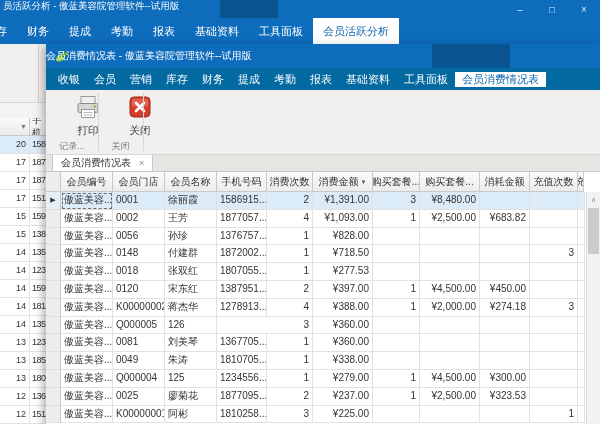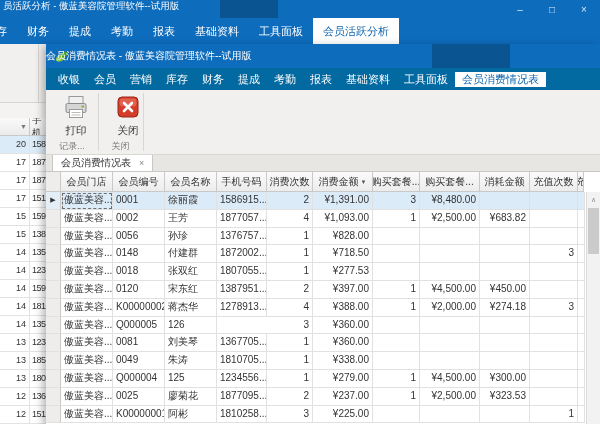--- a/index.html
+++ b/index.html
@@ -43,21 +43,21 @@
   .ctitlebar{height:24px;background:#0e6cbd;position:relative;display:flex;
              align-items:center;justify-content:flex-start;}
   .cdark{position:absolute;left:386px;top:0;width:78px;height:24px;background:#0a5492;}
   .clogo{position:absolute;left:8px;top:4px;width:16px;height:16px;}
   .ctitle{color:#fff;font-size:10px;white-space:nowrap;z-index:1;}
   .cmenubar{height:22px;background:#0369a1;display:flex;align-items:center;padding-left:5px;}
   .cmenu{color:#fff;font-size:11px;padding:0 7px;display:flex;align-items:center;white-space:nowrap;}
   .cmenu.active{background:#fff;color:#1166ae;}
 
   .cribbon{height:65px;background:#f2f0ee;border-bottom:1px solid #d9d7d4;position:relative;
-           display:flex;padding-left:8px;}
+           display:flex;padding-left:20px;}
   .rbtn{width:44px;padding-top:4px;display:flex;flex-direction:column;align-items:center;
         gap:2px;font-size:10.5px;color:#333;}
   .rbtn svg{width:26px;height:26px;}
   .rsep{position:absolute;top:3px;height:58px;width:1px;background:#d9d7d4;}
   .rgroups{position:absolute;bottom:1px;left:0;height:13px;display:flex;font-size:9px;color:#7a7a7a;}
   .rgroup{display:flex;align-items:center;justify-content:center;}
 
   .ctabstrip{height:17px;background:#e8e6e3;display:flex;align-items:flex-end;
              padding-left:6px;border-bottom:1px solid #c9c7c4;}
   .doctab{height:17px;background:#fff;border:1px solid #c9c7c4;border-bottom:none;
@@ -251,24 +251,24 @@
     <div class="doctab">
       <span>会员消费情况表</span>
       <span class="x">×</span>
     </div>
   </div>
 
   <div class="cgrid">
     <div class="ghead" id="grid-head">
         <div class="gh ind" style="width: 15px;"></div>
         <div class="gh" style="width: 52px;">
+          <span>会员编号</span>
+        </div>
+        <div class="gh" style="width: 52px;">
           <span>会员门店</span>
-        </div>
-        <div class="gh" style="width: 52px;">
-          <span>会员编号</span>
         </div>
         <div class="gh" style="width: 52px;">
           <span>会员名称</span>
         </div>
         <div class="gh" style="width: 50px;">
           <span>手机号码</span>
         </div>
         <div class="gh" style="width: 46px;">
           <span>消费次数</span>
         </div>

